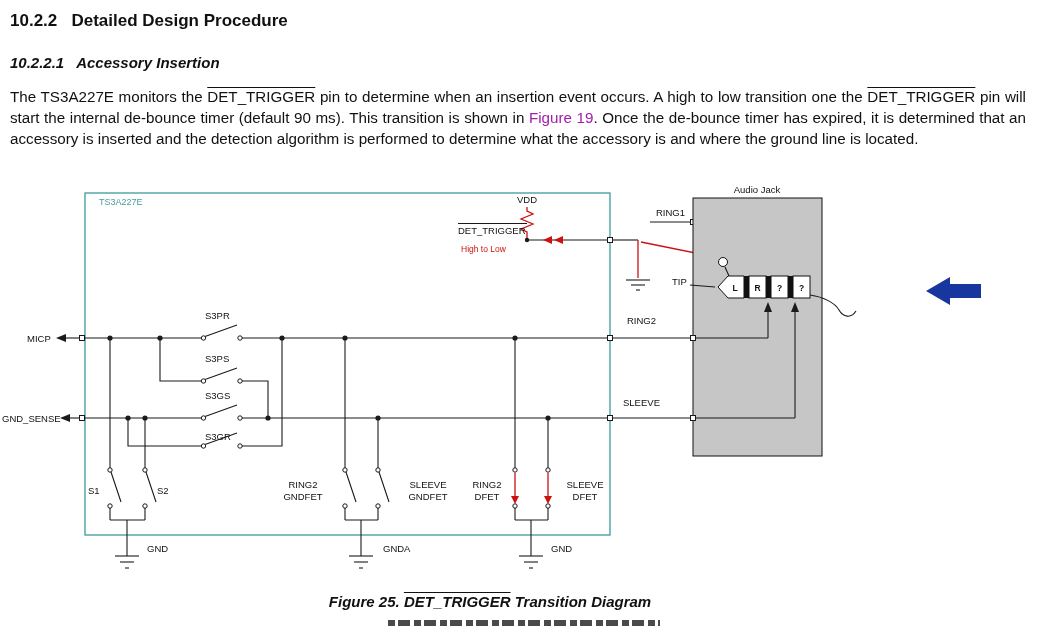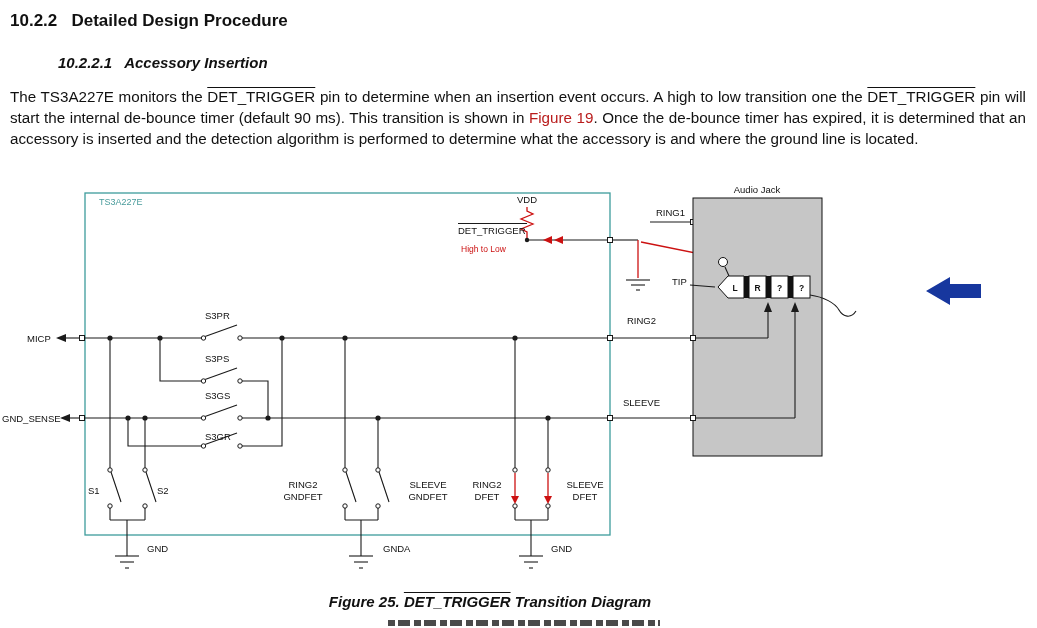--- a/index.html
+++ b/index.html
@@ -2,24 +2,24 @@
 <html><head>
 <meta charset="utf-8">
 <style>
   html,body{margin:0;padding:0;}
   body{
     width:1037px;height:628px;position:relative;overflow:hidden;
     background:#ffffff;color:#111;
     font-family:"Liberation Sans", sans-serif;
   }
   .h1{position:absolute;left:10px;top:11px;font-size:17px;font-weight:bold;white-space:pre;}
-  .h2{position:absolute;left:10px;top:54px;font-size:15px;font-weight:bold;font-style:italic;white-space:pre;margin-left:48px;}
+  .h2{position:absolute;left:10px;top:54px;font-size:15px;font-weight:bold;font-style:italic;white-space:pre;}
   .para{position:absolute;left:10px;top:86px;width:1016px;font-size:15.2px;line-height:21px;text-align:justify;}
   .ov{text-decoration:overline;}
-  .link{color:#b91c1c;cursor:pointer;}
+  .link{color:#a21caf;cursor:pointer;}
   .caption{position:absolute;left:0;top:593px;width:980px;text-align:center;font-size:15px;font-weight:bold;font-style:italic;}
   .diagram{position:absolute;left:0;top:0;width:1037px;height:628px;}
   .cutoff{position:absolute;left:388px;top:620px;width:272px;height:6px;opacity:.85;
     background:repeating-linear-gradient(90deg,#2a2a2a 0 7px,transparent 7px 10px,#2a2a2a 10px 22px,transparent 22px 26px);}
   svg text{font-family:"Liberation Sans", sans-serif;fill:#111;}
   .wire{stroke:#1a1a1a;stroke-width:1.1;fill:none;}
   .rwire{stroke:#CC1111;stroke-width:1.3;fill:none;}
   .chipbox{fill:none;stroke:#3D9C9C;stroke-width:1.3;}
   .term{fill:#ffffff;stroke:#1a1a1a;stroke-width:1;}
   .dot{fill:#1a1a1a;}

